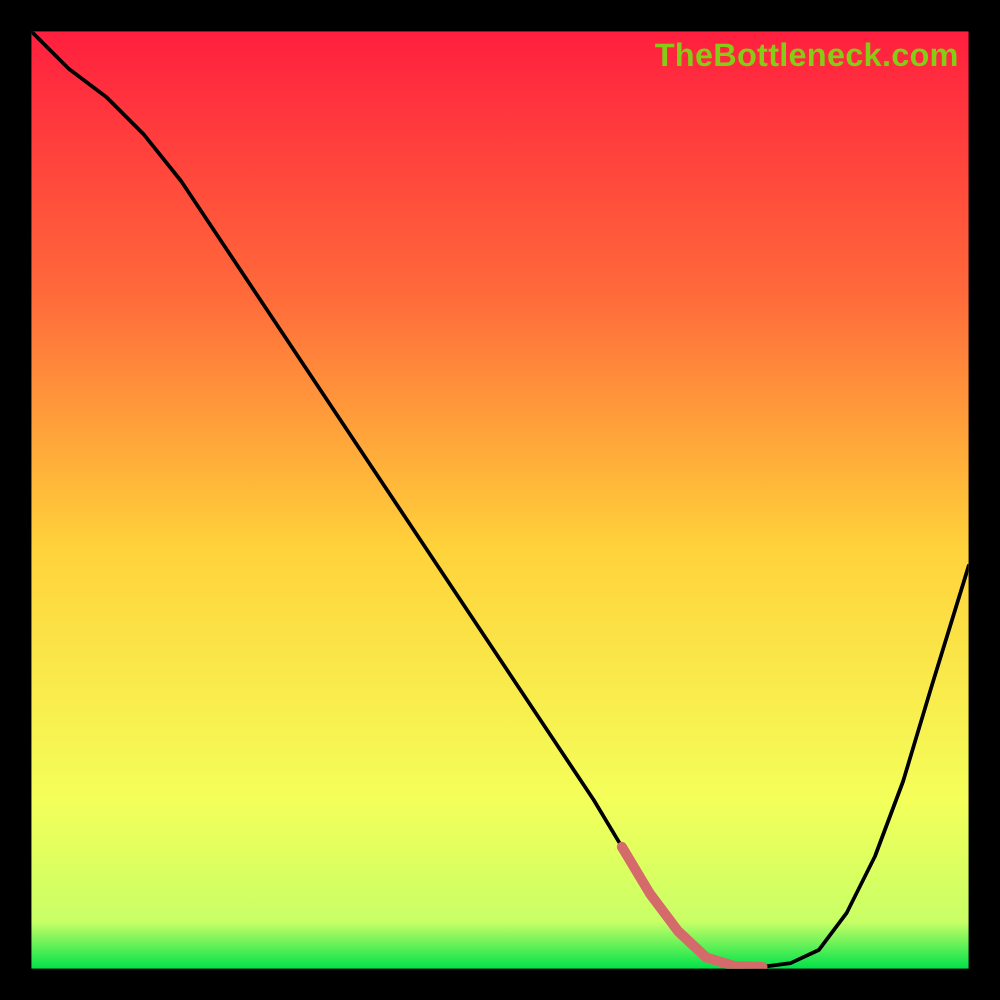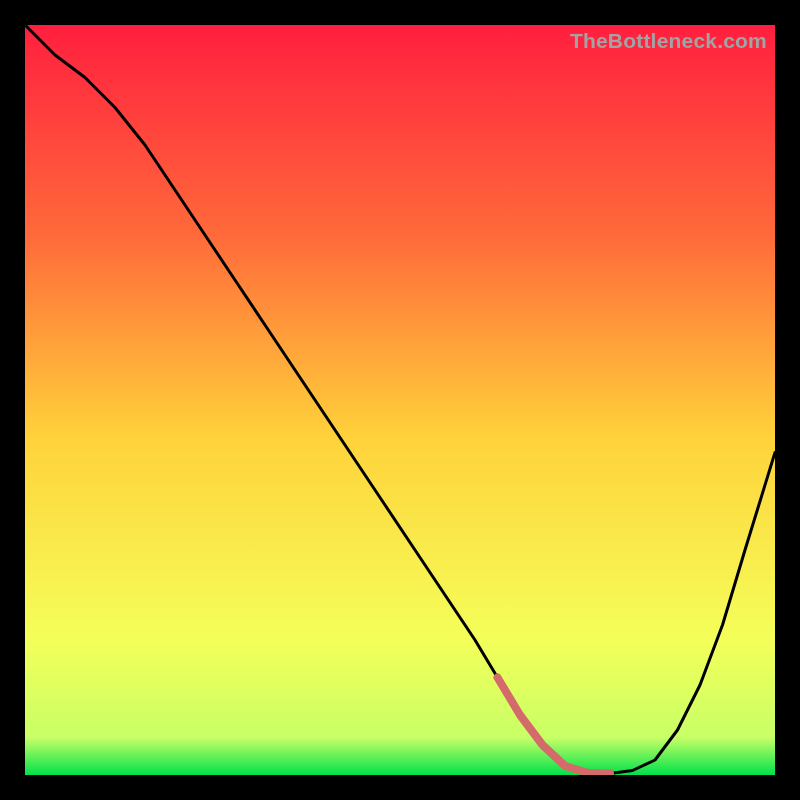--- a/index.html
+++ b/index.html
@@ -23,23 +23,23 @@
     left: 0;
     top: 0;
     width: 750px;
     height: 750px;
   }
   .watermark {
     position: absolute;
     top: 4px;
     right: 8px;
     font-family: Arial, Helvetica, sans-serif;
-    font-size: 21px;
+    font-size: 26px;
     font-weight: bold;
-    color: #a3a3a3;
+    color: #84cc16;
     letter-spacing: 0.2px;
   }
   svg {
     display: block;
   }
 </style>
 </head>
 <body>
 
 <div class="frame">

